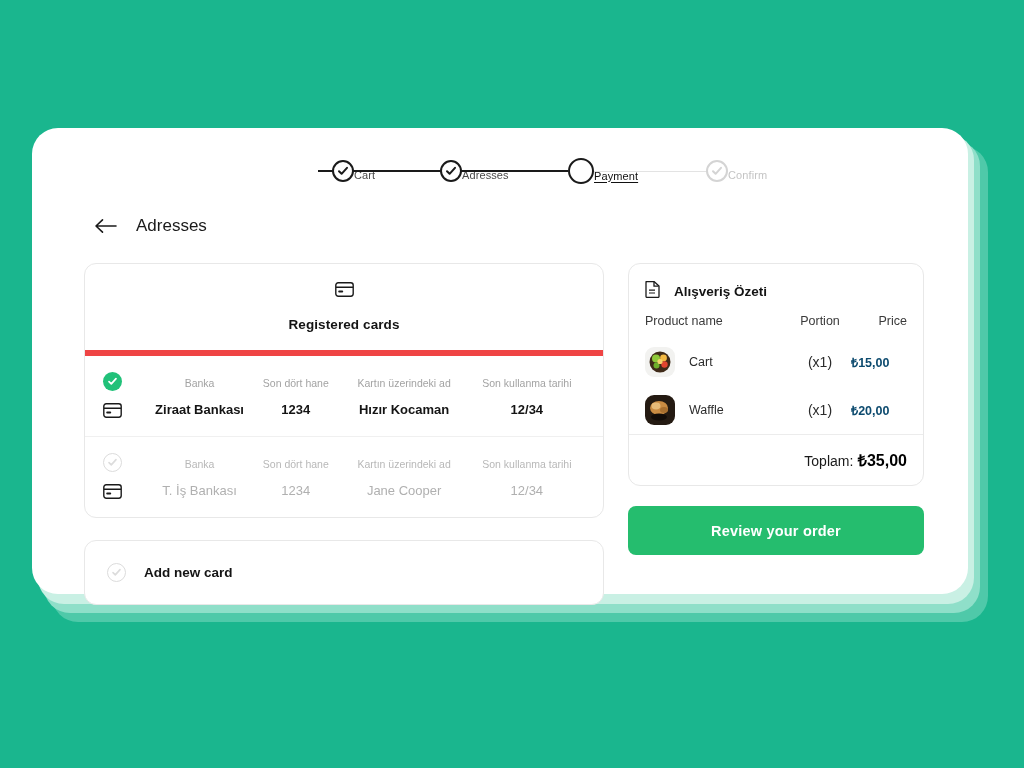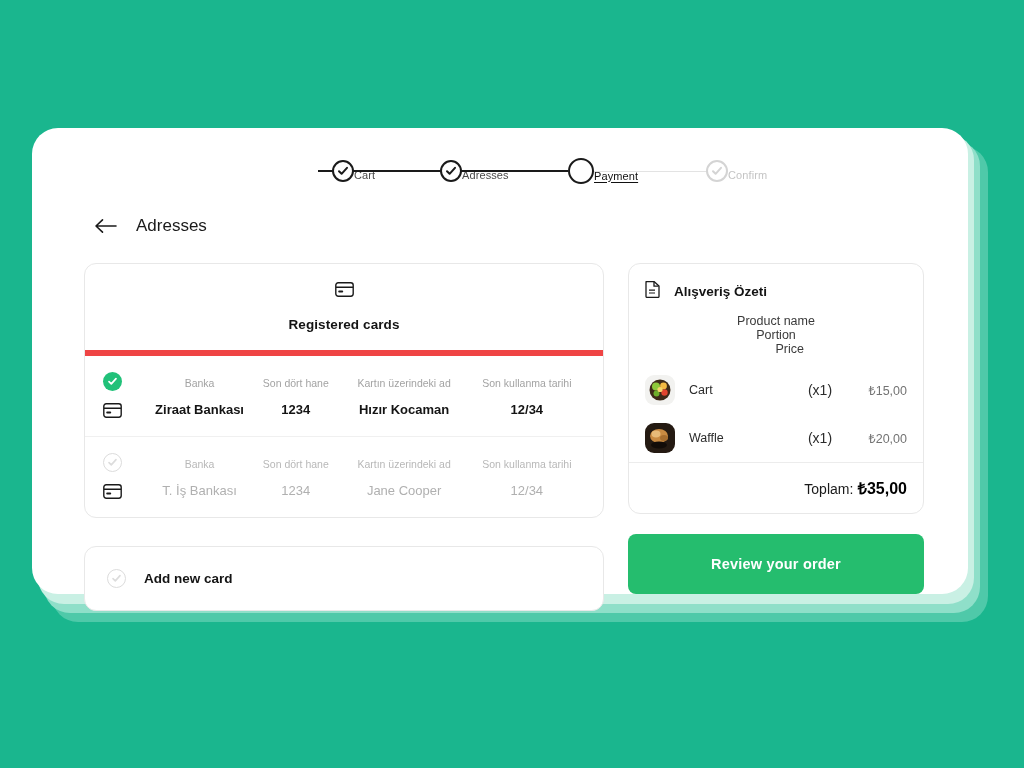--- a/index.html
+++ b/index.html
@@ -99,47 +99,47 @@
   .crcol { flex: 1; text-align: center; margin-top: 7px; }
   .crcol.c1 { flex: 1.05; }
   .crcol.c2 { flex: 0.95; }
   .crcol.c3 { flex: 1.3; }
   .crcol.c4 { flex: 1.25; }
   .crlabel { font-size: 10.5px; color: #a3a3a3; margin-bottom: 13px; white-space: nowrap; }
   .crvalue { font-size: 13px; font-weight: 700; color: #141414; white-space: nowrap; }
   .card-row.inactive .crvalue { font-weight: 400; color: #b0b0b0; }
   .card-row.inactive .crlabel { color: #b8b8b8; }
 
-  .addcard { margin-top: 28px; }
+  .addcard { margin-top: 22px; }
   .addcard-inner { display: flex; align-items: center; gap: 18px; padding: 22px; }
   .addcard-label { font-size: 13.5px; font-weight: 700; color: #141414; }
 
   
   .sum-head { display: flex; align-items: center; gap: 14px; padding: 16px 16px 12px 16px; }
   .sum-head-title { font-size: 13.5px; font-weight: 700; color: #141414; }
-  .sum-cols { display: flex; padding: 0 16px 10px 16px; align-items: center; flex-direction: column; }
+  .sum-cols { display: flex; padding: 0 16px 10px 16px; align-items: center; }
   .sum-col-name { flex: 1; font-size: 12.5px; color: #3a3a3a; }
   .sum-col-portion { width: 62px; text-align: center; font-size: 12.5px; color: #3a3a3a; }
   .sum-col-price { width: 56px; text-align: right; font-size: 12.5px; color: #3a3a3a; }
 
   .sum-row { display: flex; align-items: center; padding: 9px 16px; }
   .thumb {
     width: 30px; height: 30px; border-radius: 9px; flex: none;
     margin-right: 14px; overflow: hidden; position: relative;
   }
   .sum-name { flex: 1; font-size: 12.5px; color: #2b2b2b; }
   .sum-portion { width: 62px; text-align: center; font-size: 14px; color: #2b2b2b; }
-  .sum-price { width: 56px; text-align: right; font-size: 12.5px; font-weight: 400; color: #737373; }
+  .sum-price { width: 56px; text-align: left; font-size: 12.5px; font-weight: 700; color: #0c4a6e; }
 
   .sum-total-wrap { border-top: 1px solid #ececec; padding: 14px 16px; text-align: right; }
   .sum-total-label { font-size: 14px; color: #1a1a1a; }
   .sum-total-value { font-size: 16px; font-weight: 700; color: #000; }
 
   .review-btn {
-    margin-top: 20px; width: 100%; height: 60px;
+    margin-top: 20px; width: 100%; height: 49px;
     background: #25bd6e; color: #fff; border: none; border-radius: 8px;
     font-family: "Liberation Sans", sans-serif;
     font-size: 14.5px; font-weight: 700; letter-spacing: .2px; cursor: pointer;
   }
 </style>
 </head>
 <body>
 
 <div class="stage">
   <div class="stack-card stack-3"></div>

